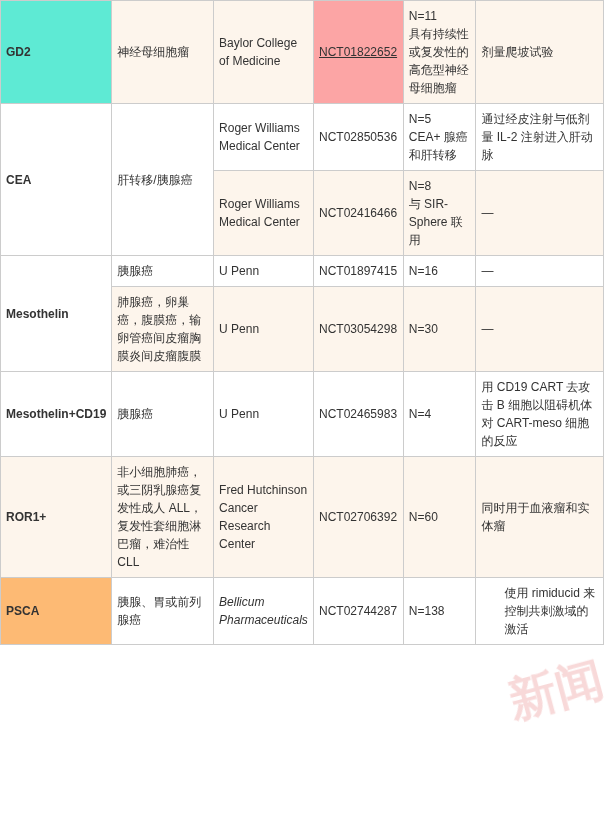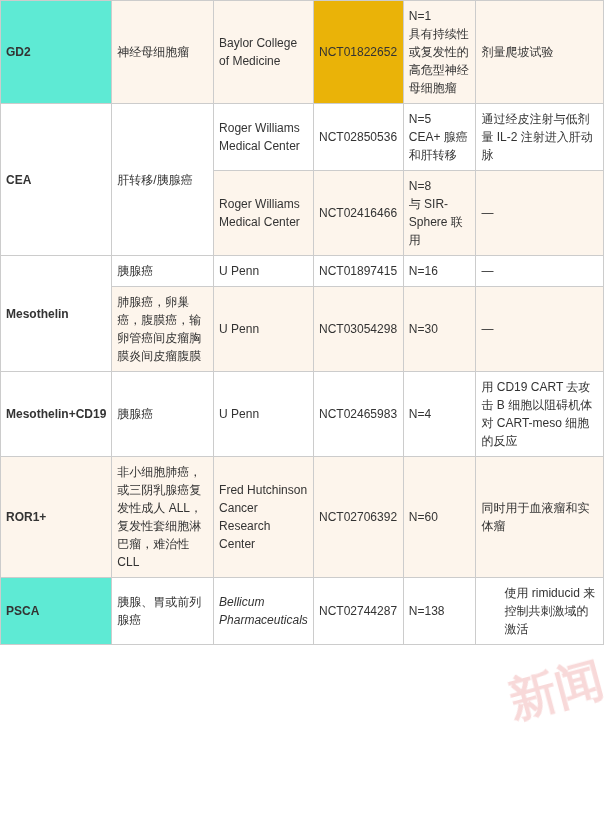--- a/index.html
+++ b/index.html
@@ -48,22 +48,22 @@
   </style>
 </head>
 <body>
 
 <table>
   <tbody id="table-body">
   <tr>
         <td class="col-target" style="background-color: #5eead4;">GD2</td>
         <td class="col-disease" style="background-color: rgb(253, 245, 236);">神经母细胞瘤</td>
         <td class="col-institute" style="background-color: rgb(253, 245, 236);">Baylor College of Medicine</td>
-        <td class="col-nct" style="background-color: #eab308;">NCT01822652</td>
-        <td class="col-n" style="white-space: pre-line; background-color: rgb(253, 245, 236);">N=1
+        <td class="col-nct" style="background-color: #fca5a5; text-decoration: underline;">NCT01822652</td>
+        <td class="col-n" style="white-space: pre-line; background-color: rgb(253, 245, 236);">N=11
 具有持续性或复发性的高危型神经母细胞瘤</td>
         <td class="col-note" style="background-color: rgb(253, 245, 236);">剂量爬坡试验</td>
       </tr>
       <tr>
         <td class="col-target" rowspan="2" style="background-color: rgb(255, 255, 255);">CEA</td>
         <td class="col-disease" rowspan="2" style="background-color: rgb(255, 255, 255);">肝转移/胰腺癌</td>
         <td class="col-institute" style="background-color: rgb(255, 255, 255);">Roger Williams Medical Center</td>
         <td class="col-nct" style="background-color: rgb(255, 255, 255);">NCT02850536</td>
         <td class="col-n" style="white-space: pre-line; background-color: rgb(255, 255, 255);">N=5
 CEA+ 腺癌和肝转移</td>
@@ -101,21 +101,21 @@
       </tr>
       <tr>
         <td class="col-target" style="background-color: rgb(253, 245, 236);">ROR1+</td>
         <td class="col-disease" style="background-color: rgb(253, 245, 236);">非小细胞肺癌，或三阴乳腺癌复发性成人 ALL，复发性套细胞淋巴瘤，难治性 CLL</td>
         <td class="col-institute" style="background-color: rgb(253, 245, 236);">Fred Hutchinson Cancer Research Center</td>
         <td class="col-nct" style="background-color: rgb(253, 245, 236);">NCT02706392</td>
         <td class="col-n" style="white-space: pre-line; background-color: rgb(253, 245, 236);">N=60</td>
         <td class="col-note" style="background-color: rgb(253, 245, 236);">同时用于血液瘤和实体瘤</td>
       </tr>
       <tr>
-        <td class="col-target" style="background-color: #5eead4; margin-left: 38px;">PSCA</td>
+        <td class="col-target" style="background-color: #fdba74; margin-left: 38px;">PSCA</td>
         <td class="col-disease" style="background-color: rgb(255, 255, 255);">胰腺、胃或前列腺癌</td>
         <td class="col-institute" style="background-color: rgb(255, 255, 255); font-style: italic;">Bellicum Pharmaceuticals</td>
         <td class="col-nct" style="background-color: rgb(255, 255, 255);">NCT02744287</td>
         <td class="col-n" style="white-space: pre-line; background-color: rgb(255, 255, 255);">N=138</td>
         <td class="col-note" style="background-color: rgb(255, 255, 255); padding-left: 28px;">使用 rimiducid 来控制共刺激域的激活</td>
       </tr>
     </tbody>
 </table>
 
 <div class="watermark">新闻</div>

